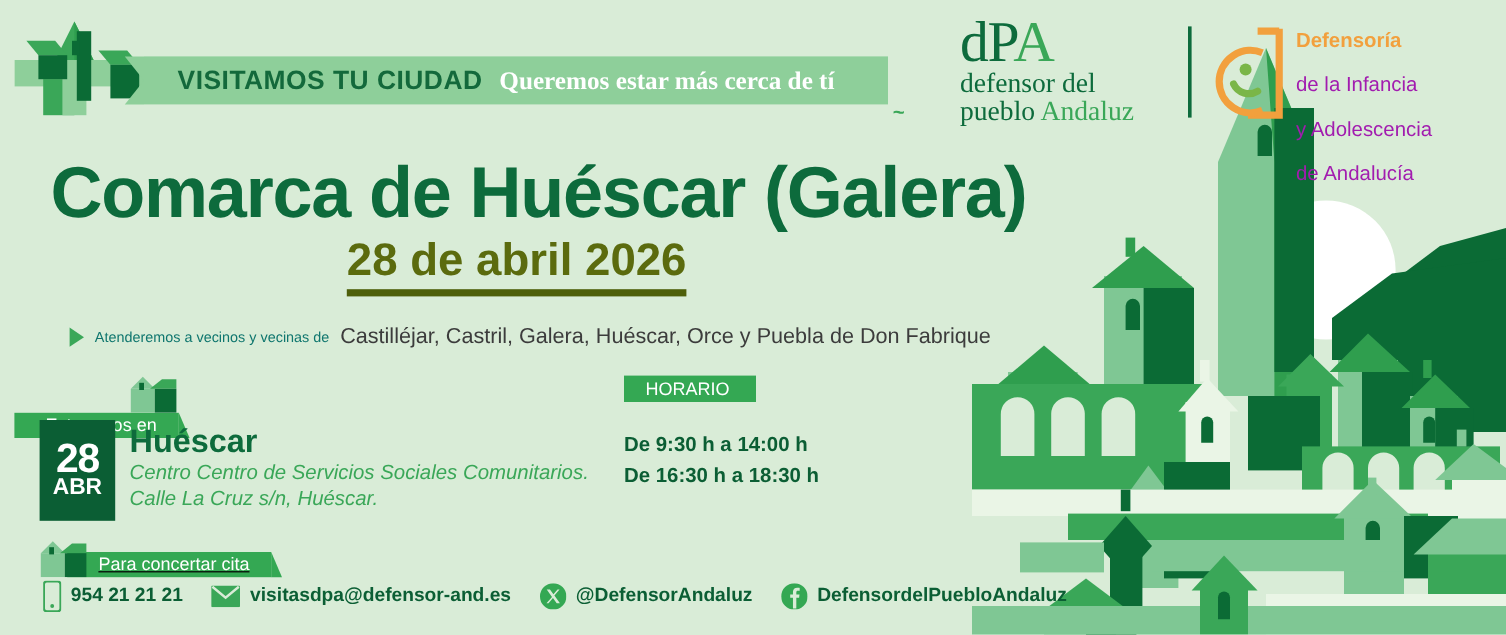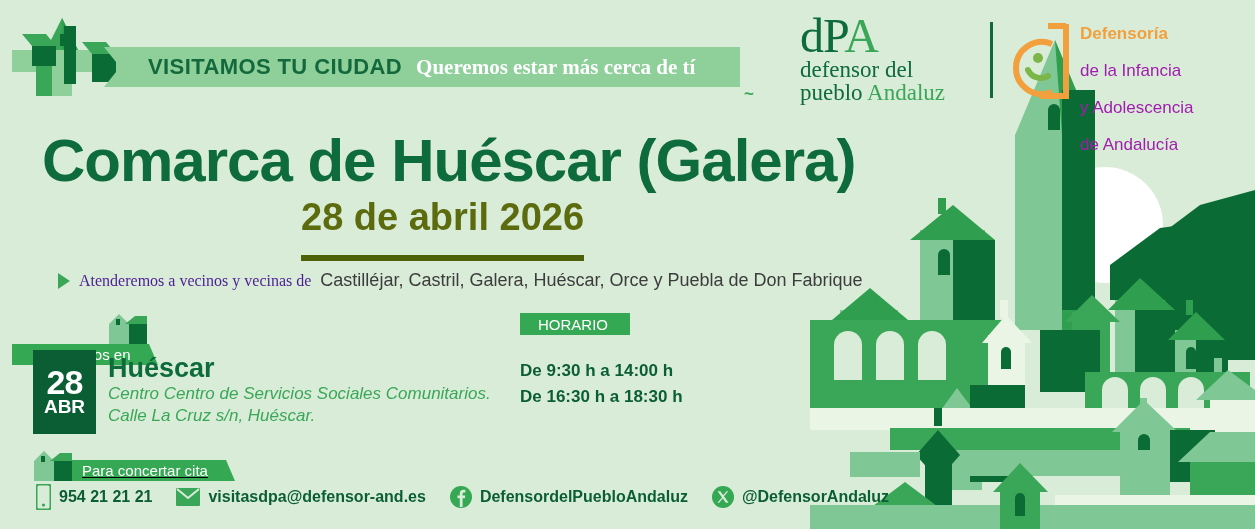--- a/index.html
+++ b/index.html
@@ -74,30 +74,30 @@
   .dia-b { color:#f2a03d; font-weight:bold; font-size:17px; line-height:19px; }
   .dia-n { color:#a21caf; font-size:17px; line-height:19px;margin-top:18px; }
 
   
   #title {
     position:absolute; left:42px; top:126px;
     font-size:60px; font-weight:bold; color:#0d6b3c;
     letter-spacing:-1px; white-space:nowrap;
   }
   #subtitle {
-    position:absolute; left:301px; top:196px;
+    position:absolute; left:289px; top:196px;
     font-size:38px; font-weight:bold; color:#5b6b0e;
-    border-bottom:6px solid #4e5f0a; padding-bottom:16px;
+    border-bottom:6px solid #4e5f0a; padding-bottom:2px;
     white-space:nowrap;
   }
 
   
   #towns { position:absolute; left:58px; top:270px; display:flex; align-items:center; gap:9px; }
   #tri { width:0;height:0;border-left:12px solid #3aa758;border-top:8px solid transparent;border-bottom:8px solid transparent; }
-  .towns-lead { color:#4c1d95; font-size:16px;font-family:Liberation Serif, serif; }
+  .towns-lead { color:#0f766e; font-size:12px; }
   .towns-list { color:#3c3c3c; font-size:18px; }
 
   
   .pill-wrap { position:absolute; display:flex; align-items:flex-end; }
   .mini-house { position:relative; width:44px; height:34px; flex:none; z-index:2; }
   .pill {
     height:21px; background:#34a853; color:#fff;
     font-size:15px; display:flex; align-items:center;
     padding:0 18px 0 26px; margin-left:-18px; margin-bottom:0px;
     position:relative;
@@ -360,28 +360,28 @@
       <svg class="cicon" width="24" height="18" viewBox="0 0 24 18">
         <rect x="0" y="0" width="24" height="18" rx="1" fill="#3aa758"></rect>
         <path d="M1 1 L12 10 L23 1" fill="none" stroke="#d9ecd7" stroke-width="2"></path>
       </svg>
       <span class="ctext">visitasdpa@defensor-and.es</span>
     </div>
 
     <div class="cgroup">
       <svg class="cicon" width="22" height="22" viewBox="0 0 22 22">
         <circle cx="11" cy="11" r="11" fill="#34a853"></circle>
-        <path d="M12.6 21 V12.2 h2.3 l.35-2.8 H12.6 V7.75 c0-.8.23-1.36 1.4-1.36 h1.4 V3.9 c-.25-.03-1.1-.1-2.1-.1-2.05 0-3.5 1.25-3.5 3.56 V9.4 H7.5 v2.8 h2.3 V21 z" fill="#d9ecd7"></path>
-      </svg>
-      <span class="ctext">DefensordelPuebloAndaluz</span>
+        <path d="M5.6 5.3 h2.7 l2.9 3.9 3.4-3.9 h1.7 l-4.3 4.9 4.6 6.5 h-2.7 l-3.1-4.3 -3.7 4.3 h-1.7 l4.6-5.3 z" fill="#d9ecd7"></path>
+      </svg>
+      <span class="ctext">@DefensorAndaluz</span>
     </div>
 
     <div class="cgroup">
       <svg class="cicon" width="22" height="22" viewBox="0 0 22 22">
         <circle cx="11" cy="11" r="11" fill="#34a853"></circle>
-        <path d="M5.6 5.3 h2.7 l2.9 3.9 3.4-3.9 h1.7 l-4.3 4.9 4.6 6.5 h-2.7 l-3.1-4.3 -3.7 4.3 h-1.7 l4.6-5.3 z" fill="#d9ecd7"></path>
-      </svg>
-      <span class="ctext">@DefensorAndaluz</span>
+        <path d="M12.6 21 V12.2 h2.3 l.35-2.8 H12.6 V7.75 c0-.8.23-1.36 1.4-1.36 h1.4 V3.9 c-.25-.03-1.1-.1-2.1-.1-2.05 0-3.5 1.25-3.5 3.56 V9.4 H7.5 v2.8 h2.3 V21 z" fill="#d9ecd7"></path>
+      </svg>
+      <span class="ctext">DefensordelPuebloAndaluz</span>
     </div>
 
   </div>
 
 </div>
 
 </body></html>

